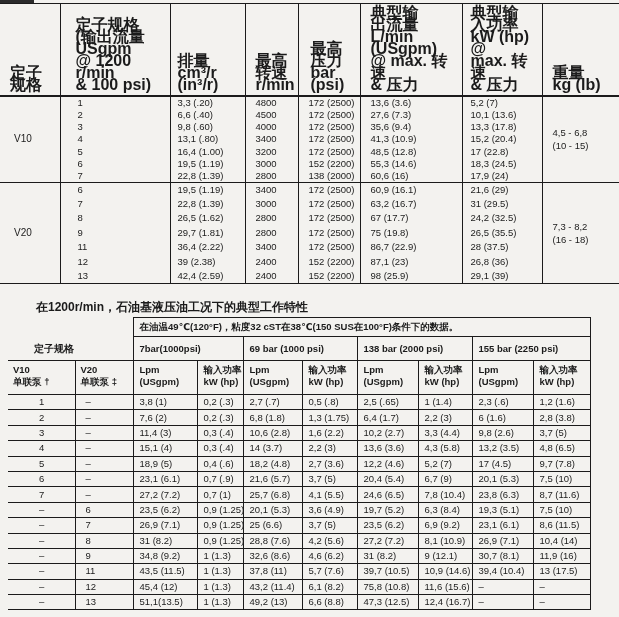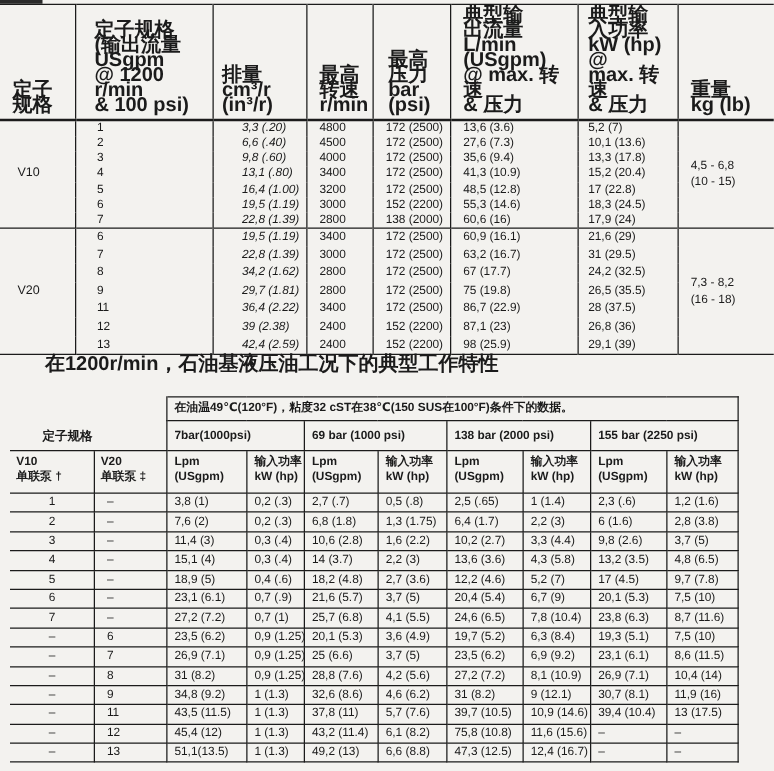--- a/index.html
+++ b/index.html
@@ -27,29 +27,29 @@
   .t1 thead th.h2{padding-left:7px;}
   .t1 thead th.h4{padding-left:12px;}
   .t1 thead th.h6{padding-left:8px;}
   .t1 td{
     font-size:9.5px;line-height:12px;vertical-align:middle;
     padding:0 1px 0 10px;white-space:pre;text-align:left;
   }
   .t1 tr.g0{height:12.2px;}
   .t1 tr.g1{height:14.4px;}
   .t1 td.c0{padding-left:17px;}
-  .t1 td.c1{padding-left:23px;font-style:italic;}
+  .t1 td.c1{padding-left:7px;}
   .t1 td.c3{}
   .t1 td.c5{padding-left:8px;}
   .t1 td.model-cell{border-left:none;vertical-align:middle;padding-left:14px;font-size:10px;}
   .t1 td.weight-cell{vertical-align:middle;padding-left:10px;white-space:pre-line;line-height:13px;margin-top:12px;}
   .t1 tr.group-start td{border-top:1.5px solid #1b1b1b;}
 
   
-  .t2-title{position:absolute;top:281px;left:36px;font-size:16px;font-weight:bold;}
+  .t2-title{position:absolute;top:299px;left:36px;font-size:12px;font-weight:bold;}
   .t2{
     position:absolute;top:317px;left:8px;width:582px;
     border-bottom:1.5px solid #1b1b1b;
   }
   .t2 th,.t2 td{
     border:1px solid #1b1b1b;font-size:9.5px;text-align:left;
     vertical-align:top;overflow:hidden;padding:1px 1px 1px 6px;
   }
   .t2 .r-note{height:19px;}
   .t2 .r-press{height:24px;}
@@ -188,21 +188,21 @@
       <tr class="g1">
         <td class="c0">7</td>
         <td class="c1">22,8 (1.39)</td>
         <td class="c2">3000</td>
         <td class="c3">172 (2500)</td>
         <td class="c4">63,2 (16.7)</td>
         <td class="c5">31 (29.5)</td>
       </tr>
       <tr class="g1">
         <td class="c0">8</td>
-        <td class="c1">34,2 (1.62)</td>
+        <td class="c1">26,5 (1.62)</td>
         <td class="c2">2800</td>
         <td class="c3">172 (2500)</td>
         <td class="c4">67 (17.7)</td>
         <td class="c5">24,2 (32.5)</td>
       </tr>
       <tr class="g1">
         <td class="c0">9</td>
         <td class="c1">29,7 (1.81)</td>
         <td class="c2">2800</td>
         <td class="c3">172 (2500)</td>

